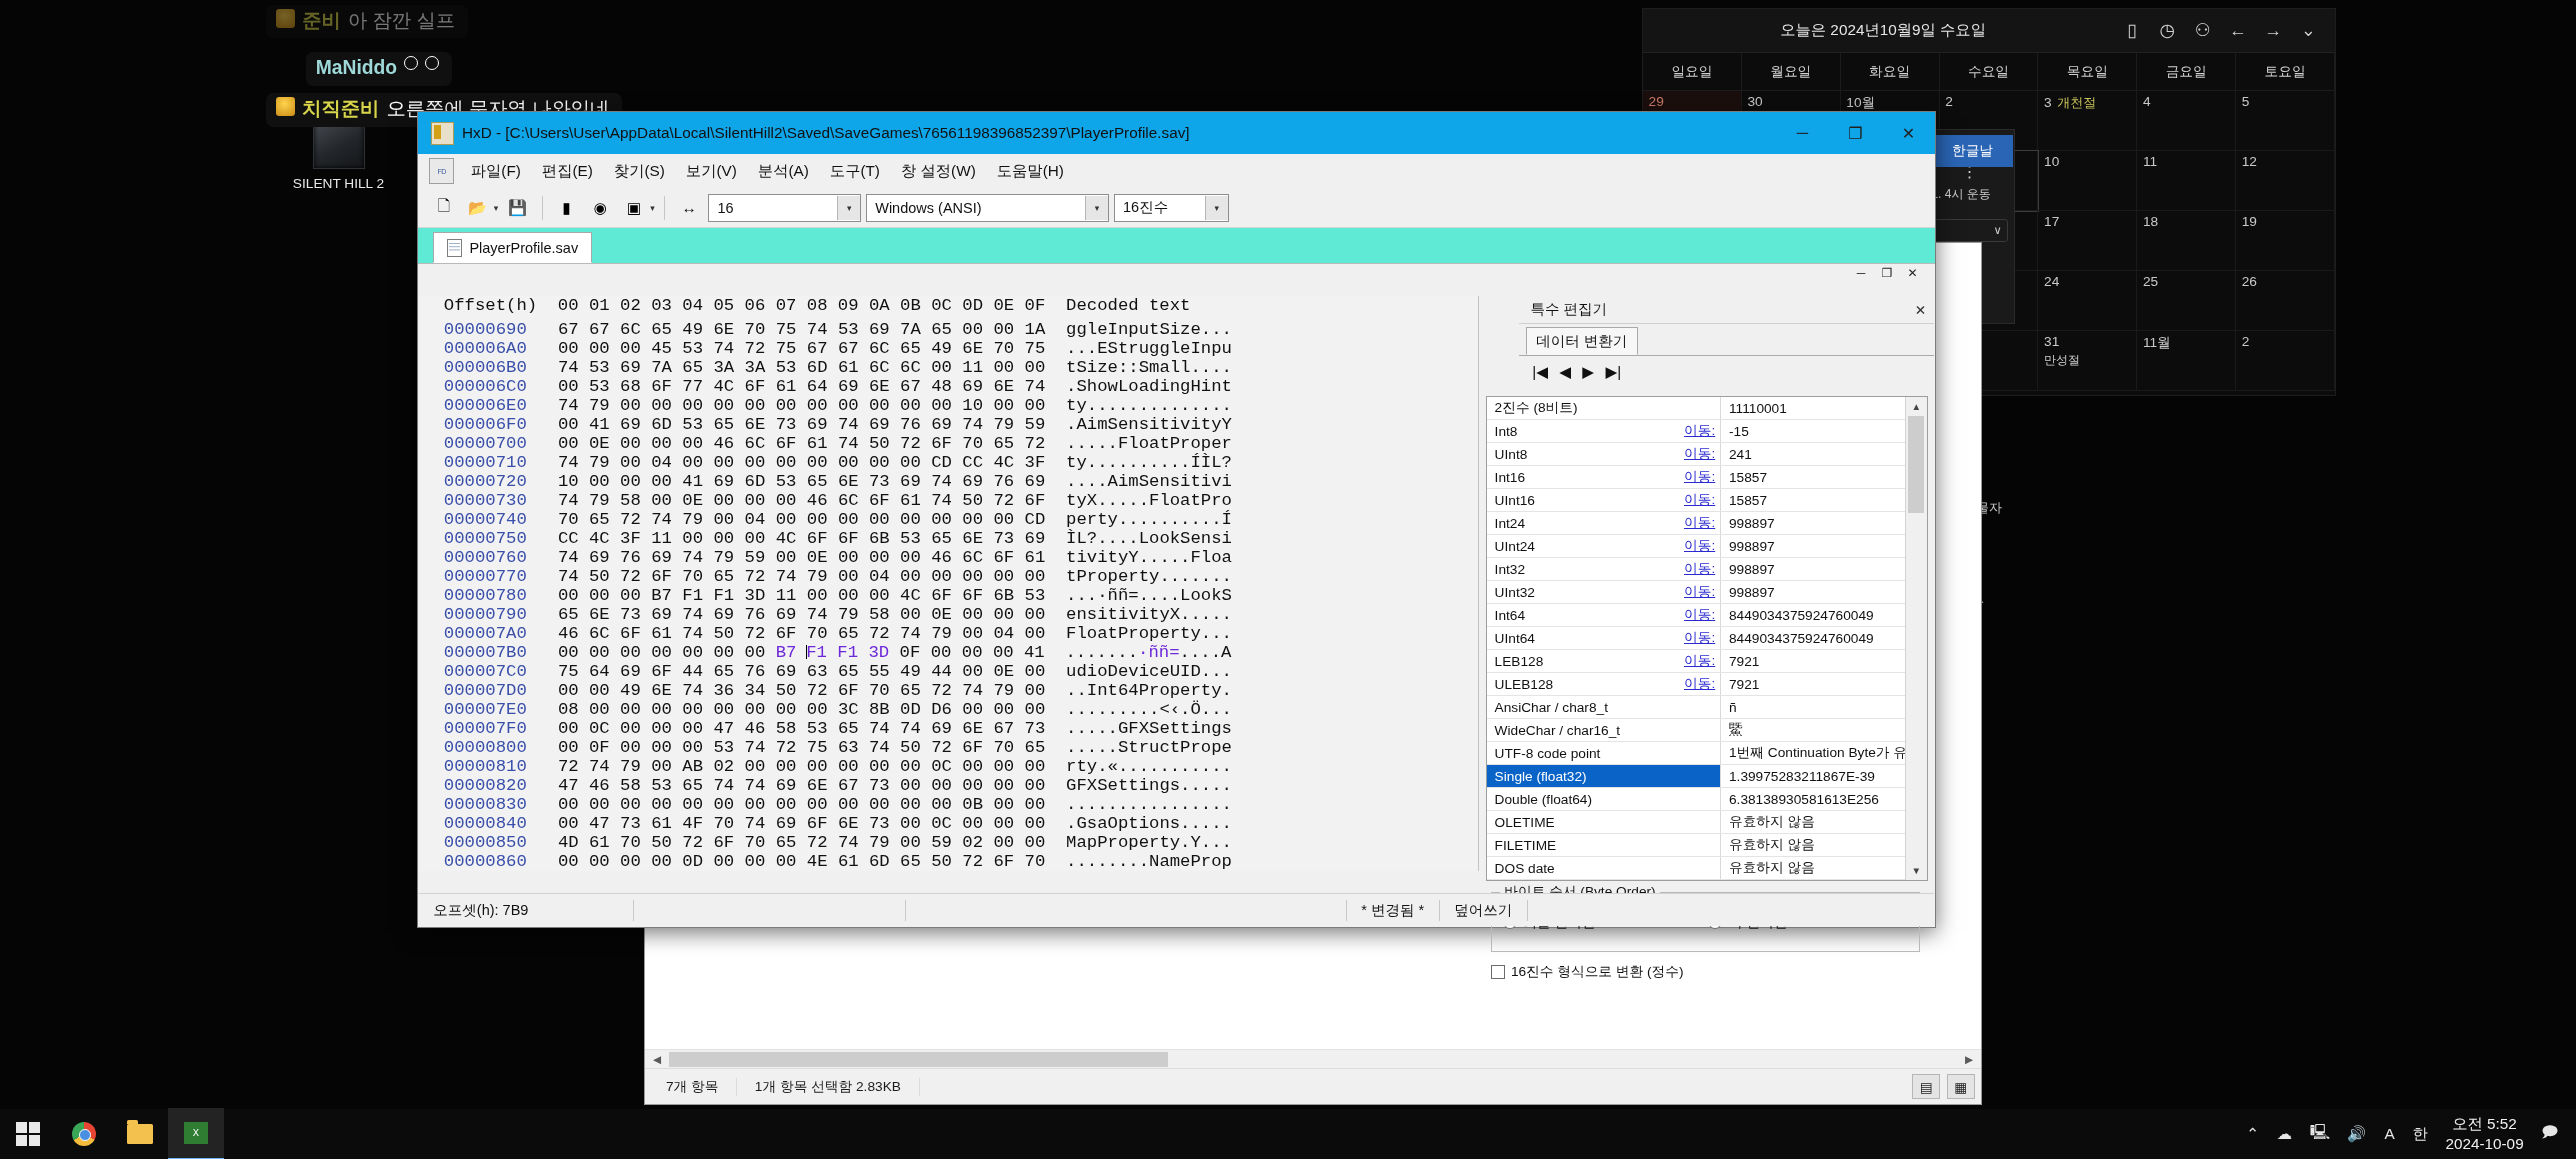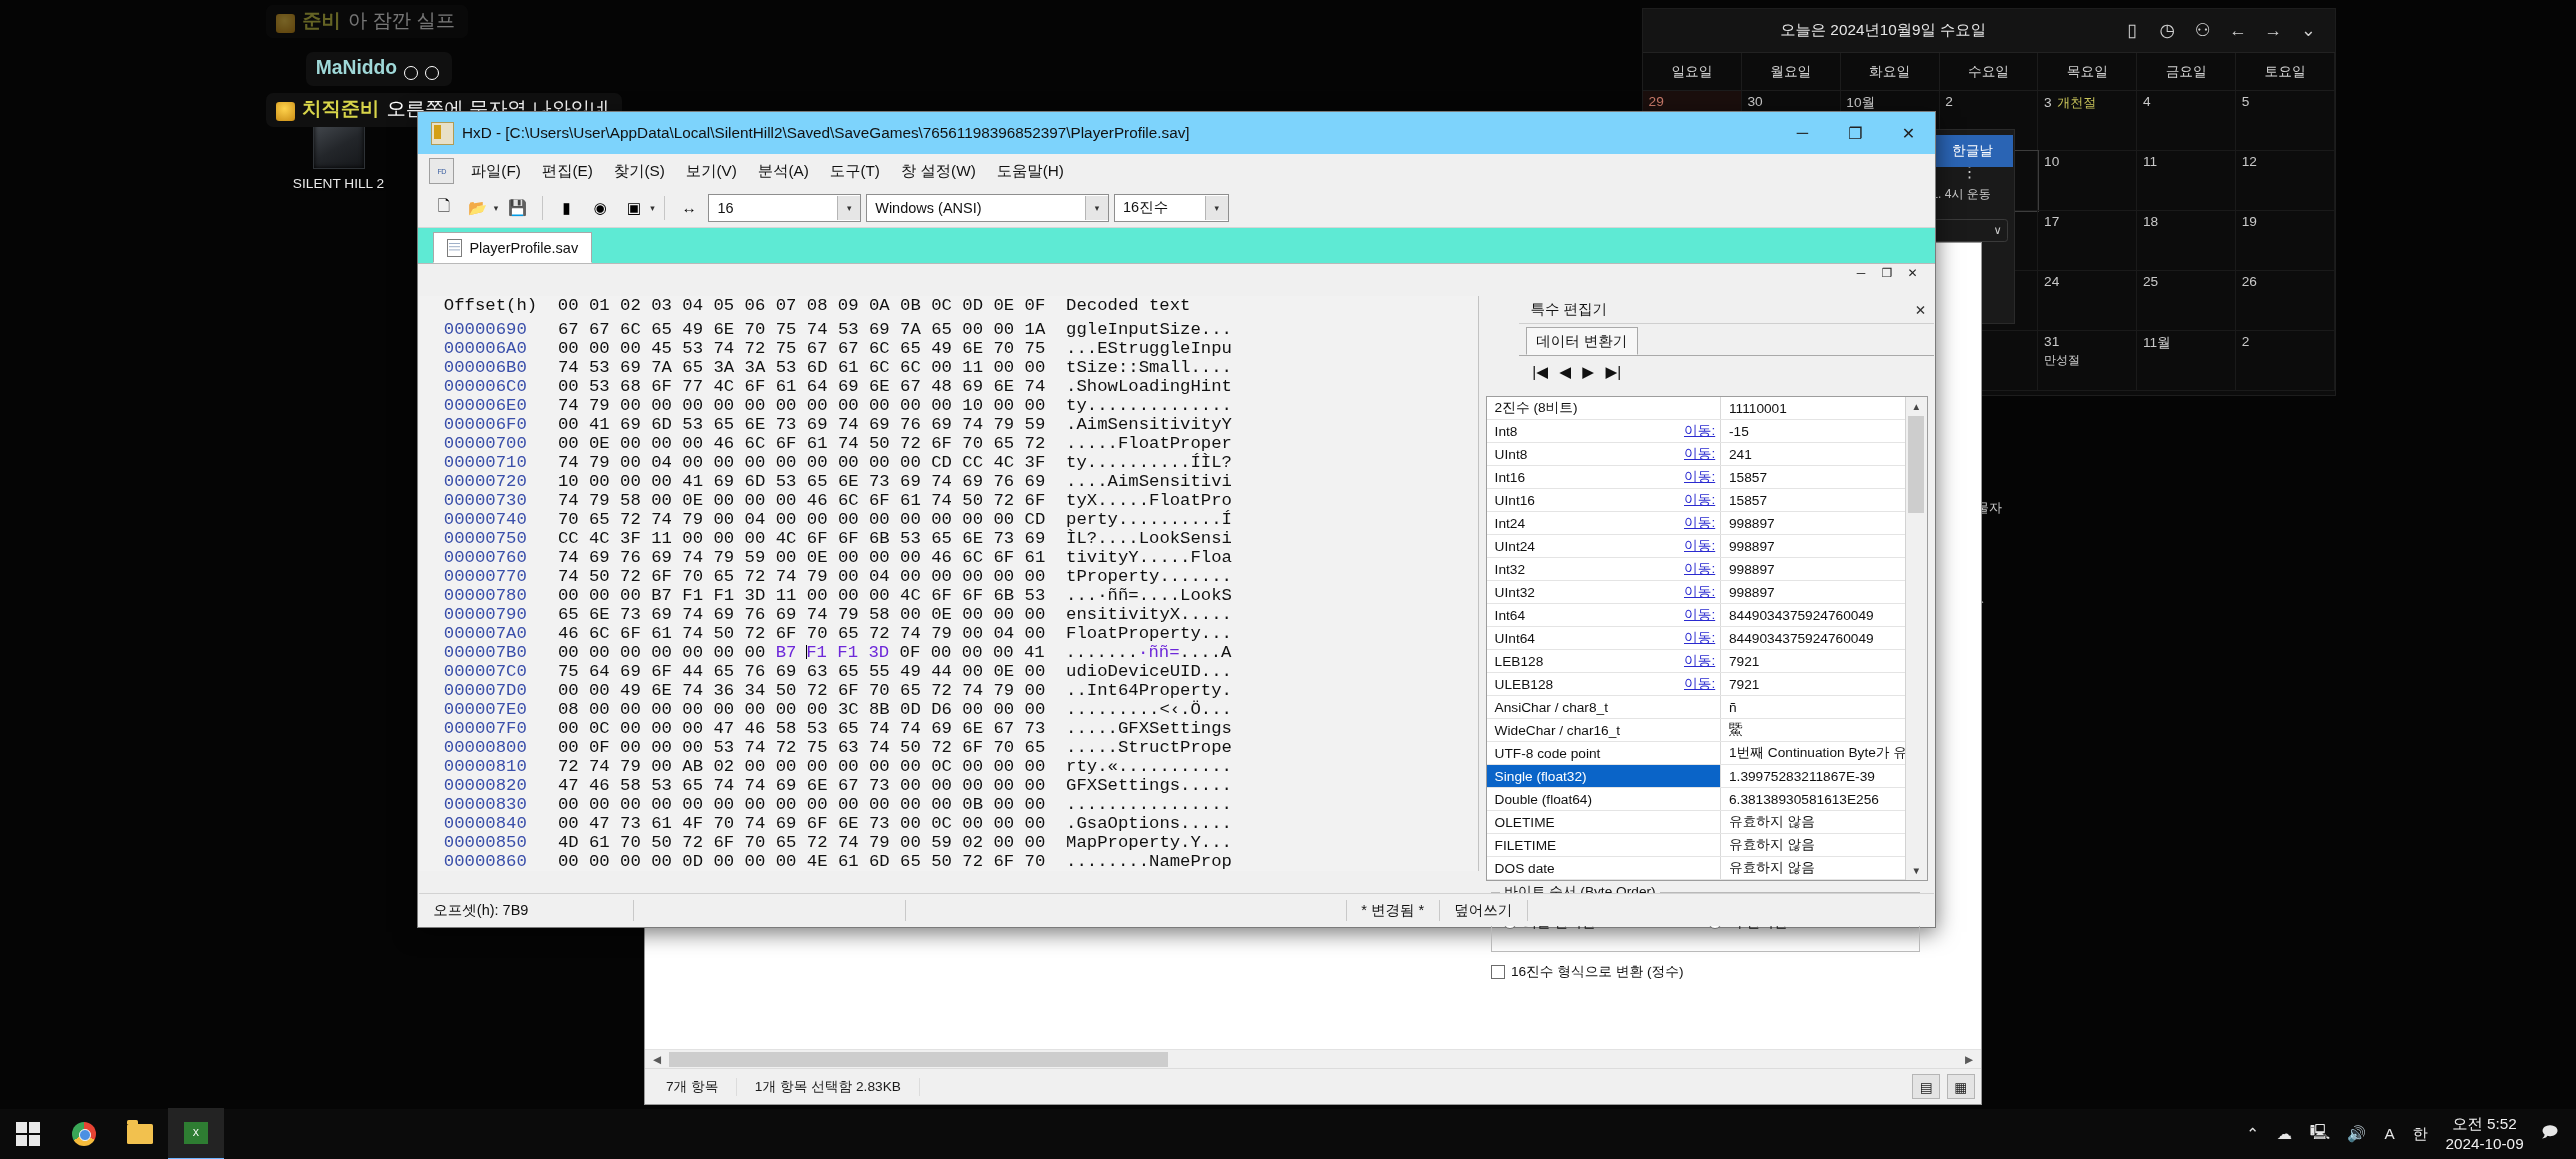--- a/index.html
+++ b/index.html
@@ -12,21 +12,21 @@
   
   #sh2-icon{position:absolute;left:286px;top:117px;width:105px;text-align:center;}
   #sh2-icon .thumb{width:50px;height:50px;margin:0 auto;
        background:linear-gradient(150deg,#4a4f55,#23262a 55%,#15171a);
        border:0.8px solid #2e3236;box-shadow:0 0 4.8px #000 inset;}
   #sh2-icon .lbl{color:#e8e8e8;font-size:13.7px;line-height:17px;margin-top:5.6px;
        text-shadow:0.8px 0.8px 1.6px #000;}
 
   
   .chat-b{position:absolute;background:#101010;border-radius:7.2px;
-       padding:4px 13px 5.6px 9.7px;display:flex;align-items:flex-end;gap:7.2px;
+       padding:4px 13px 5.6px 9.7px;display:flex;align-items:flex-start;gap:7.2px;
        font-size:19.3px;white-space:nowrap;line-height:24px;}
   #chat1{left:266px;top:4.8px;}
   #chat2{left:306px;top:52px;}
   #chat3{left:266px;top:93px;}
   .chat-b .nick{color:#9fd8d8;font-weight:bold;}
   .chat-b .nick.y{color:#d8d54a;}
   .chat-b .msg{color:#fff;}
   .chat-b .badge{width:19.3px;height:19.3px;border-radius:3.2px;flex:none;
        background:radial-gradient(circle at 45% 35%,#ffd34d,#c98b14);
        display:inline-block;}
@@ -95,21 +95,21 @@
        height:14.5px;background:#cdcdcd;}
   #explorer .ex-scroll .ar{position:absolute;top:1.6px;width:17.7px;height:16px;
        color:#5a5a5a;font-size:10.5px;display:flex;align-items:center;
        justify-content:center;}
 
   
   #hxd{position:absolute;left:417px;top:111px;width:1517px;height:815px;
        background:#f0f0f0;border:0.8px solid #7b7b7b;
        box-shadow:0 4.8px 21px rgba(0,0,0,.55);}
 
-  #hxd .titlebar{height:42px;display:flex;align-items:center;background:#7dd3fc;}
+  #hxd .titlebar{height:42px;display:flex;align-items:center;background:#0ea5e9;}
   #hxd .titlebar .app-ic{width:21px;height:21px;margin:0 8px 0 13px;
        background:#e8e0c8;border:0.8px solid #b09c55;position:relative;flex:none;}
   #hxd .titlebar .app-ic::after{content:"";position:absolute;left:2.4px;top:2.4px;
        width:6.4px;height:14.5px;background:#d4a017;}
   #hxd .titlebar .ttl{font-size:15.3px;color:#111;flex:1;white-space:nowrap;
        overflow:hidden;}
   #hxd .wbtn{width:53px;height:42px;display:flex;align-items:center;
        justify-content:center;font-size:16px;color:#222;flex:none;}
 
   #hxd .menubar{height:34px;display:flex;align-items:center;gap:0;

